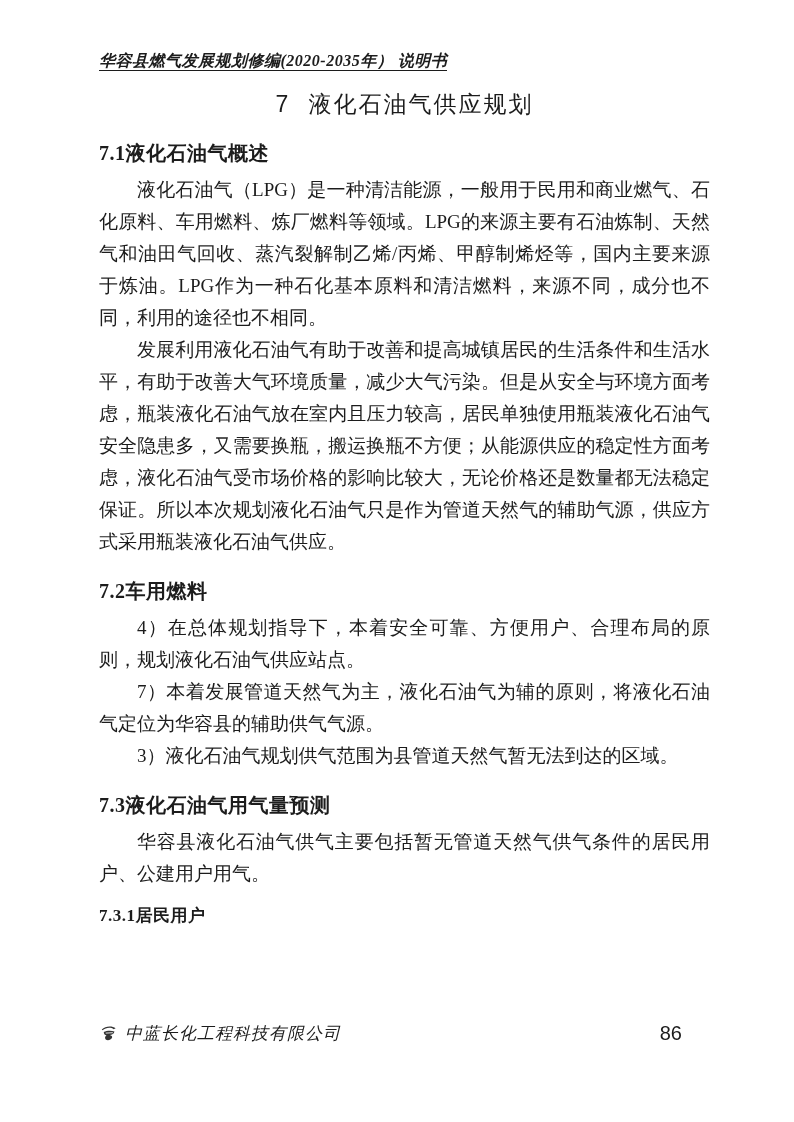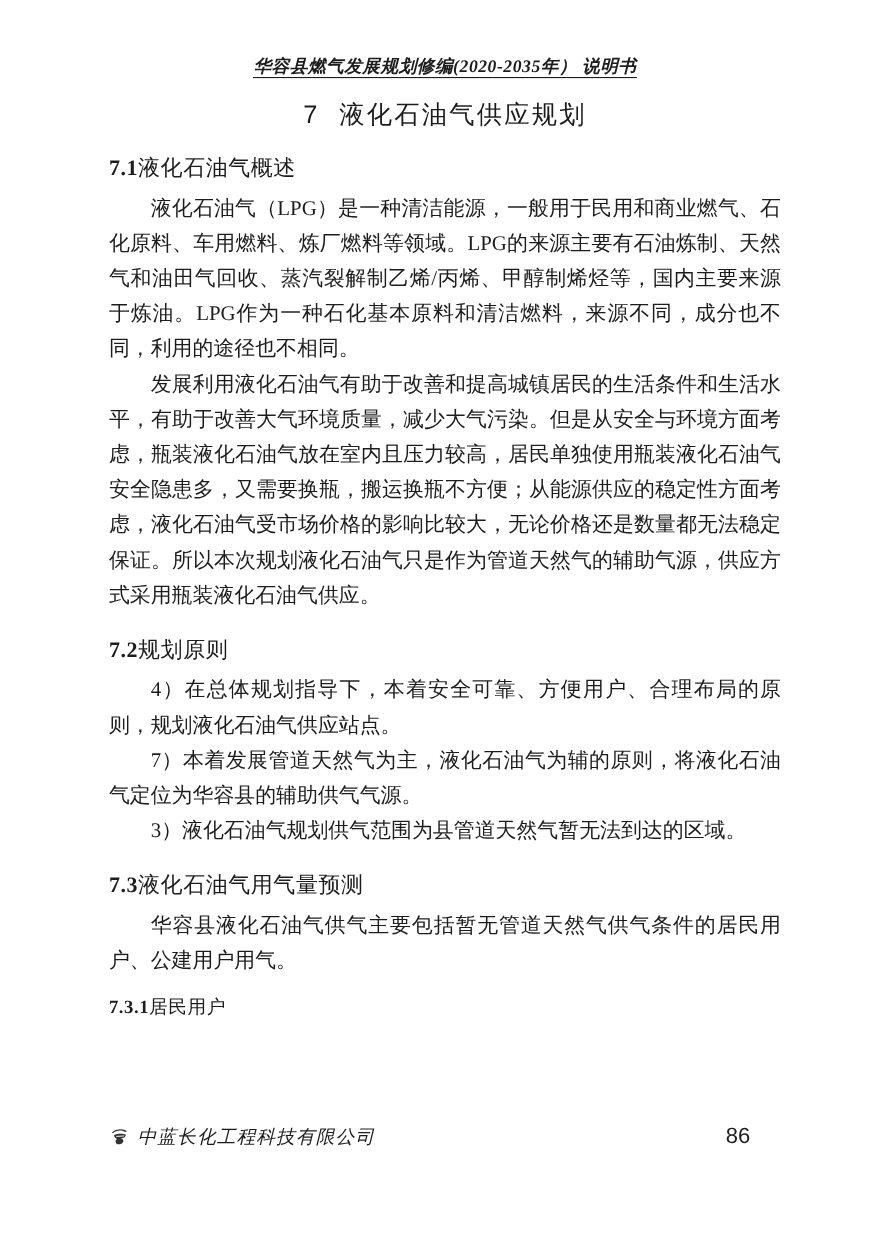--- a/index.html
+++ b/index.html
@@ -7,21 +7,21 @@
     position:relative;
     width:794px; height:1122px;
     margin:0 auto;
     background:#ffffff;
     box-sizing:border-box;
     padding:50px 84px 0 99px;
     font-family:"Liberation Serif","DejaVu Serif",serif;
     color:#1c1c1c;
     overflow:hidden;
   }
-  .running-header { text-align:center; font-size:16px; line-height:22px; }
+  .running-header { text-align:left; font-size:16px; line-height:22px; }
   .running-header .hdr-text {
     font-style:italic;
     font-weight:bold;
     border-bottom:1.5px solid #1c1c1c;
     padding-bottom:1px;
     letter-spacing:0.5px;
   }
   .chapter-title {
     margin:16px 0 0 0;
     text-align:center;
@@ -40,21 +40,21 @@
     letter-spacing:0.5px;
   }
   h3.sub-heading {
     margin:14px 0 6px 0;
     font-size:17px;
     line-height:24px;
     font-weight:bold;
     letter-spacing:0.5px;
   }
   .num-serif { font-family:"Liberation Serif","DejaVu Serif",serif; font-weight:bold; }
-  .head-sans { font-family:"Liberation Sans","DejaVu Sans",sans-serif; font-weight:normal; }
+  .head-sans { font-family:"Liberation Sans","DejaVu Sans",sans-serif; font-weight:bold; }
   p.body-para {
     margin:0;
     font-size:19px;
     line-height:32px;
     text-align:justify;
     text-indent:2em;
     word-break:break-all;
   }
   .page-footer {
     position:absolute;
@@ -89,21 +89,21 @@
     <span class="chapter-num">7</span><span>液化石油气供应规划</span>
   </div>
 
   <h2 class="sec-heading">
     <span class="num-serif">7.1</span><span class="head-sans">液化石油气概述</span>
   </h2>
   <p class="body-para">液化石油气（LPG）是一种清洁能源，一般用于民用和商业燃气、石化原料、车用燃料、炼厂燃料等领域。LPG的来源主要有石油炼制、天然气和油田气回收、蒸汽裂解制乙烯/丙烯、甲醇制烯烃等，国内主要来源于炼油。LPG作为一种石化基本原料和清洁燃料，来源不同，成分也不同，利用的途径也不相同。</p>
   <p class="body-para">发展利用液化石油气有助于改善和提高城镇居民的生活条件和生活水平，有助于改善大气环境质量，减少大气污染。但是从安全与环境方面考虑，瓶装液化石油气放在室内且压力较高，居民单独使用瓶装液化石油气安全隐患多，又需要换瓶，搬运换瓶不方便；从能源供应的稳定性方面考虑，液化石油气受市场价格的影响比较大，无论价格还是数量都无法稳定保证。所以本次规划液化石油气只是作为管道天然气的辅助气源，供应方式采用瓶装液化石油气供应。</p>
 
   <h2 class="sec-heading">
-    <span class="num-serif">7.2</span><span class="head-sans">规划原则</span>
+    <span class="num-serif">7.2</span><span class="head-sans">车用燃料</span>
   </h2>
   <p class="body-para">4）在总体规划指导下，本着安全可靠、方便用户、合理布局的原则，规划液化石油气供应站点。</p>
   <p class="body-para">7）本着发展管道天然气为主，液化石油气为辅的原则，将液化石油气定位为华容县的辅助供气气源。</p>
   <p class="body-para">3）液化石油气规划供气范围为县管道天然气暂无法到达的区域。</p>
 
   <h2 class="sec-heading">
     <span class="num-serif">7.3</span><span class="head-sans">液化石油气用气量预测</span>
   </h2>
   <p class="body-para">华容县液化石油气供气主要包括暂无管道天然气供气条件的居民用户、公建用户用气。</p>
 

